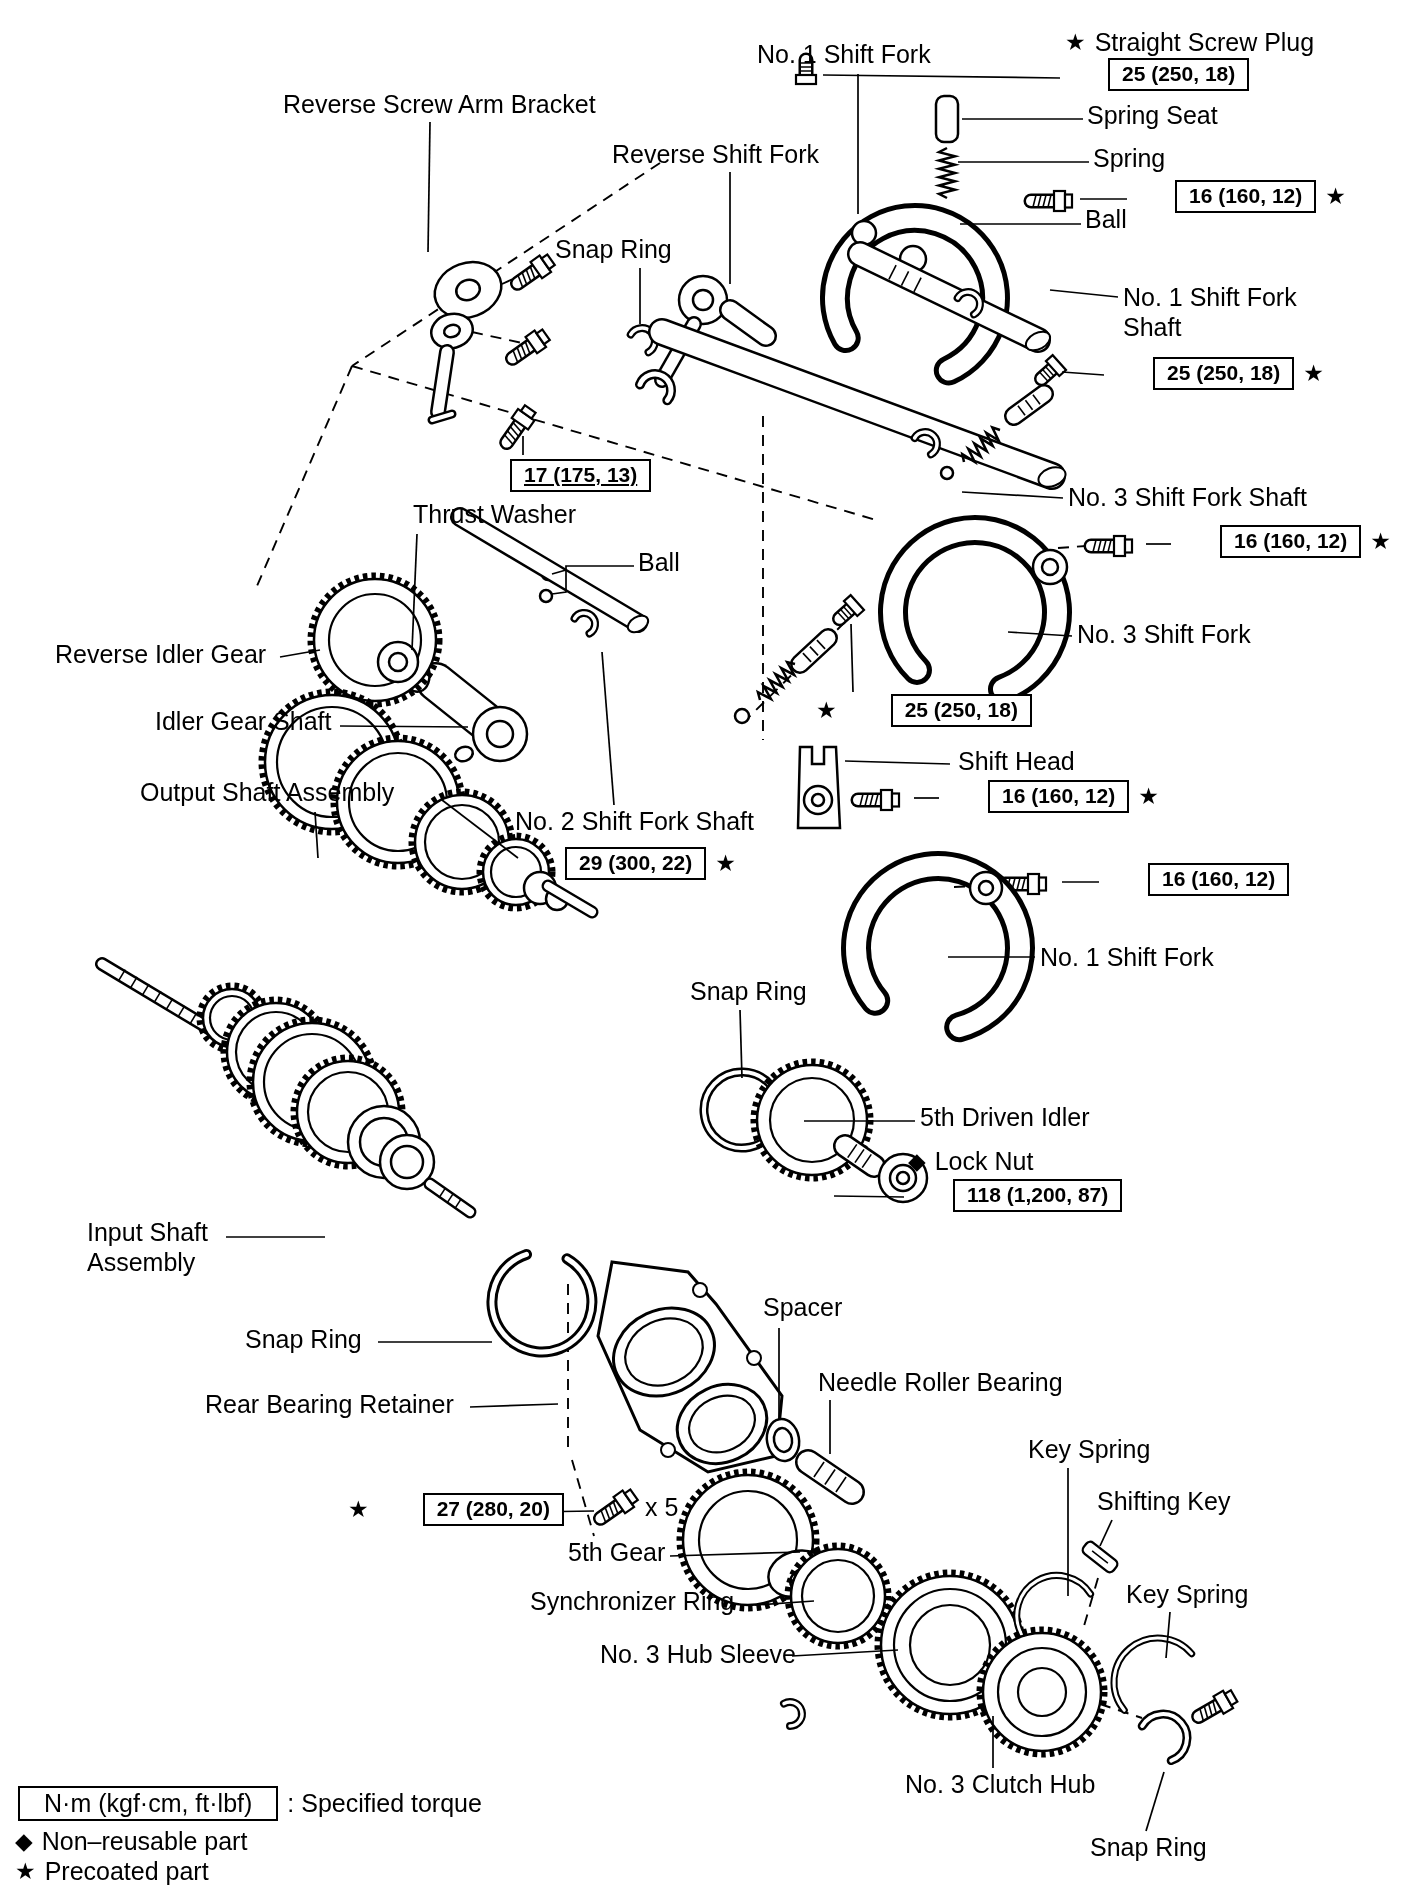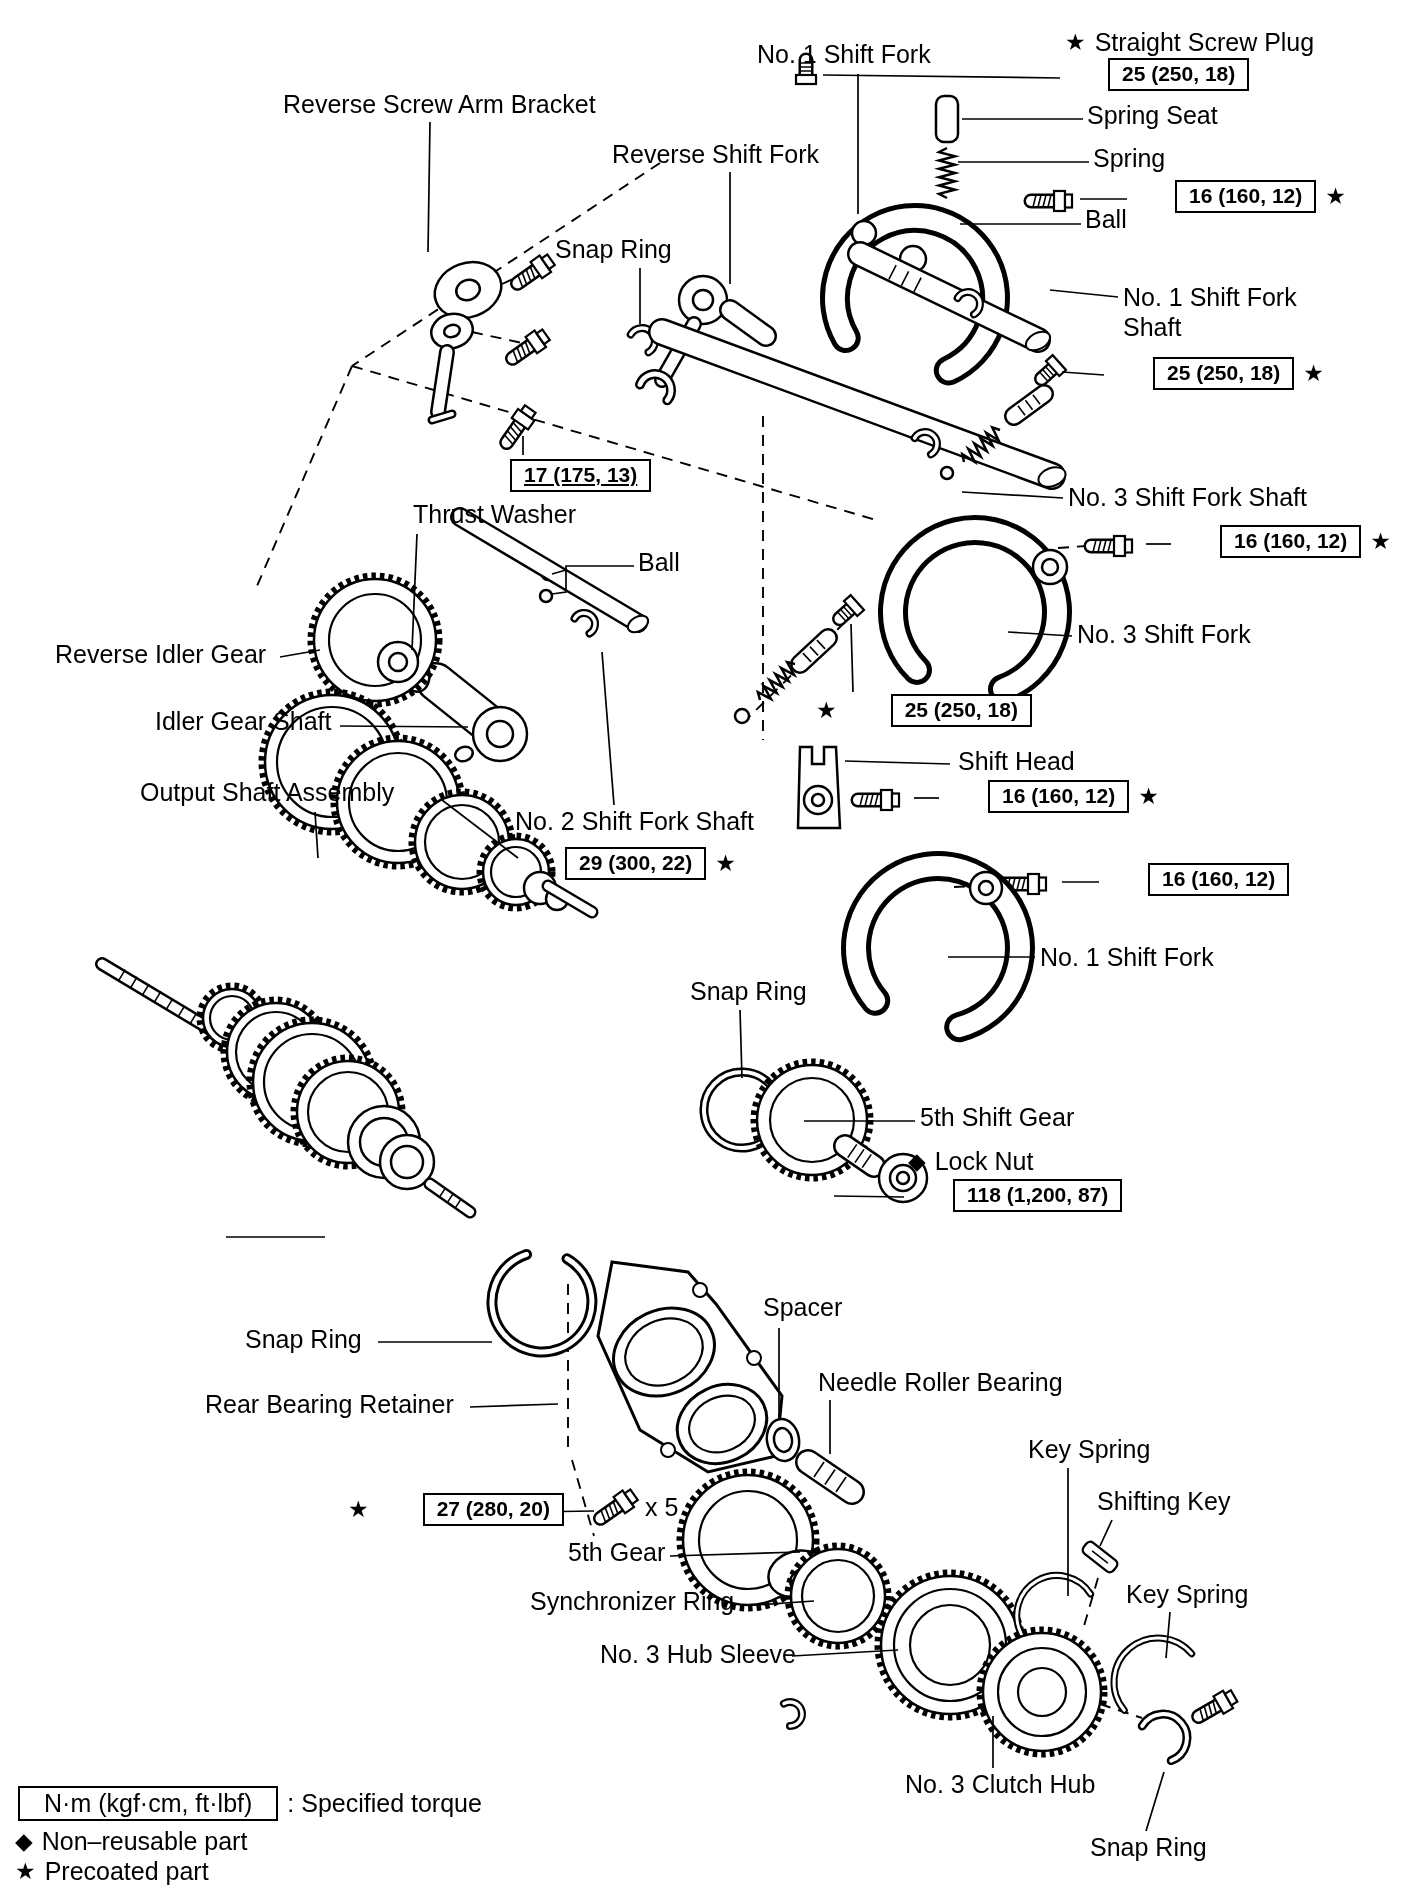--- a/index.html
+++ b/index.html
@@ -456,28 +456,30 @@
     <div class="lbl" style="left: 515px; top: 807px; text-align: right;"><span class="txt">No. 2 Shift Fork Shaft</span></div>
     <div class="lbl row" style="left: 520px; top: 847px;">
       <span class="tq">29 (300, 22)</span>
       <span class="sym">★</span>
     </div>
     <div class="lbl row" style="left: 1103px; top: 863px;">
       <span class="tq">16 (160, 12)</span>
     </div>
     <div class="lbl" style="left: 1040px; top: 943px;"><span class="txt">No. 1 Shift Fork</span></div>
     <div class="lbl" style="left: 690px; top: 977px;"><span class="txt">Snap Ring</span></div>
-    <div class="lbl" style="left: 920px; top: 1103px;"><span class="txt">5th Shift Gear</span></div>
+    <div class="lbl" style="left: 920px; top: 1103px;"><span class="txt">5th Driven Idler</span></div>
     <div class="lbl row" style="left: 908px; top: 1147px;">
       <span class="sym">◆</span>
       <span class="txt">Lock Nut</span>
     </div>
     <div class="lbl row" style="left: 908px; top: 1179px;">
       <span class="tq">118 (1,200, 87)</span>
     </div>
+    <div class="lbl" style="left: 87px; top: 1218px; width: 210px;"><span class="txt">Input Shaft
+Assembly</span></div>
     <div class="lbl" style="left: 245px; top: 1325px;"><span class="txt">Snap Ring</span></div>
     <div class="lbl" style="left: 205px; top: 1390px;"><span class="txt">Rear Bearing Retainer</span></div>
     <div class="lbl" style="left: 763px; top: 1293px;"><span class="txt">Spacer</span></div>
     <div class="lbl" style="left: 818px; top: 1368px;"><span class="txt">Needle Roller Bearing</span></div>
     <div class="lbl" style="left: 1028px; top: 1435px;"><span class="txt">Key Spring</span></div>
     <div class="lbl" style="left: 1097px; top: 1487px;"><span class="txt">Shifting Key</span></div>
     <div class="lbl row" style="left: 348px; top: 1493px;">
       <span class="sym">★</span>
       <span class="tq">27 (280, 20)</span>
     </div>

